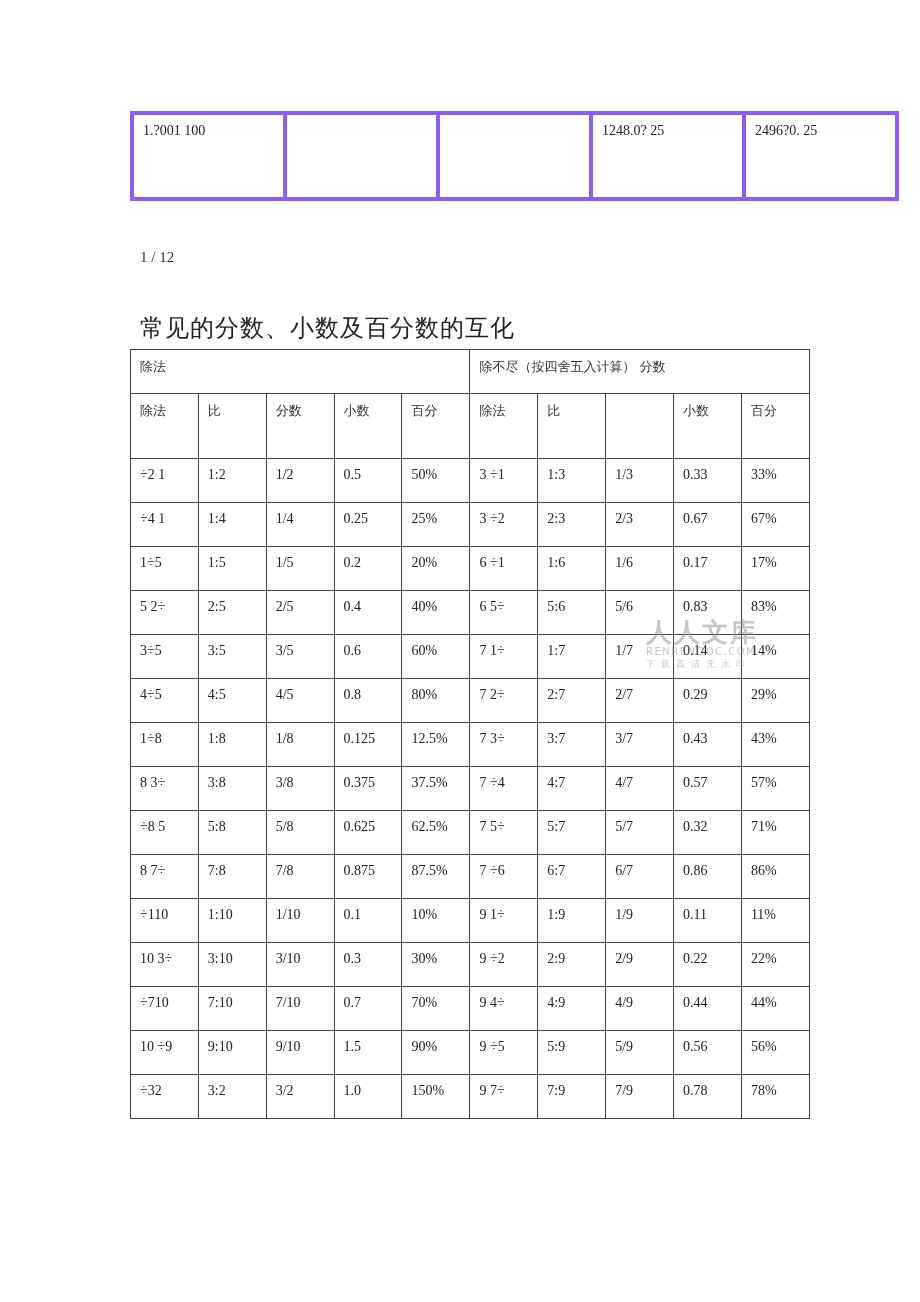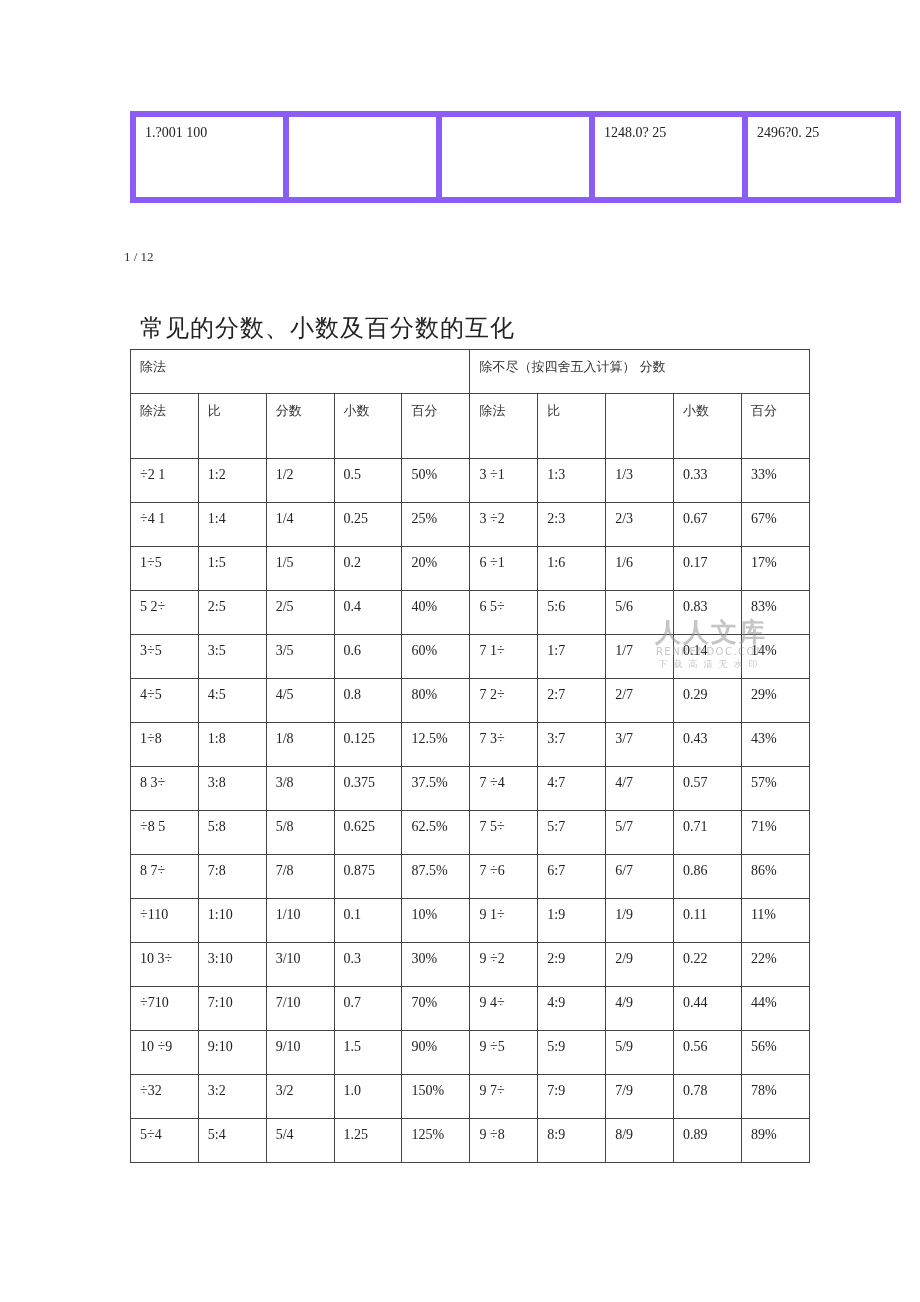--- a/index.html
+++ b/index.html
@@ -6,28 +6,28 @@
     body {
       width: 920px; height: 1302px; position: relative; overflow: hidden;
       font-family: "Liberation Serif", "DejaVu Serif", serif;
       color: #222222;
     }
     .top-table {
       position: absolute; left: 130px; top: 111px;
       border-collapse: collapse; table-layout: fixed;
     }
     .top-table td {
-      border: 6px solid #8b5cf6;
+      border: 4px solid #8b5cf6;
       width: 153px; height: 86px;
       vertical-align: top; padding: 8px 0 0 9px;
       font-size: 14px; box-sizing: border-box;
     }
     .page-num {
-      position: absolute; left: 124px; top: 249px;
-      font-size: 13px; color: #333333;
+      position: absolute; left: 140px; top: 249px;
+      font-size: 15px; color: #333333;
     }
     .title {
       position: absolute; left: 140px; top: 296px;
       font-size: 24px; color: #222222; letter-spacing: 1px;
       font-family: "DejaVu Serif", "Liberation Serif", serif;
       font-weight: normal;
       text-align: right;
     }
     .main-table {
       position: absolute; left: 130px; top: 349px;
@@ -40,21 +40,21 @@
       vertical-align: top; padding: 8px 0 0 9px;
       font-size: 14px; box-sizing: border-box;
       width: 68px; height: 44px;
       white-space: nowrap; overflow: hidden;
     }
     .main-table tr.h1 td { height: 44px; }
     .main-table tr.h2 td { height: 65px; }
     .main-table .cn { font-family: "DejaVu Sans", "Liberation Sans", sans-serif; font-size: 13px; color: #333333; }
     .watermark {
       position: absolute; left: 646px; top: 618px;
-      width: 130px; text-align: center; pointer-events: none;
+      width: 130px; pointer-events: none;
       color: rgba(150,150,150,0.55);
     }
     .watermark .wm-big {
       font-family: "DejaVu Serif", serif; font-size: 26px; font-weight: bold;
       letter-spacing: 2px; line-height: 28px;
     }
     .watermark .wm-en {
       font-family: "DejaVu Sans", sans-serif; font-size: 10px; letter-spacing: 1.5px; line-height: 12px;
     }
     .watermark .wm-cn {
@@ -196,21 +196,21 @@
       </tr>
       <tr>
         <td>÷8 5</td>
         <td>5:8</td>
         <td>5/8</td>
         <td>0.625</td>
         <td>62.5%</td>
         <td>7 5÷</td>
         <td>5:7</td>
         <td>5/7</td>
-        <td>0.71</td>
+        <td>0.32</td>
         <td>71%</td>
       </tr>
       <tr>
         <td>8 7÷</td>
         <td>7:8</td>
         <td>7/8</td>
         <td>0.875</td>
         <td>87.5%</td>
         <td>7 ÷6</td>
         <td>6:7</td>
@@ -271,32 +271,20 @@
         <td>3:2</td>
         <td>3/2</td>
         <td>1.0</td>
         <td>150%</td>
         <td>9 7÷</td>
         <td>7:9</td>
         <td>7/9</td>
         <td>0.78</td>
         <td>78%</td>
       </tr>
-      <tr>
-        <td>5÷4</td>
-        <td>5:4</td>
-        <td>5/4</td>
-        <td>1.25</td>
-        <td>125%</td>
-        <td>9 ÷8</td>
-        <td>8:9</td>
-        <td>8/9</td>
-        <td>0.89</td>
-        <td>89%</td>
-      </tr>
     </tbody>
 </table>
 
 <div class="watermark">
   <div class="wm-big">人人文库</div>
   <div class="wm-en">RENRENDOC.COM</div>
   <div class="wm-cn">下载高清无水印</div>
 </div>
 
 </body></html>

